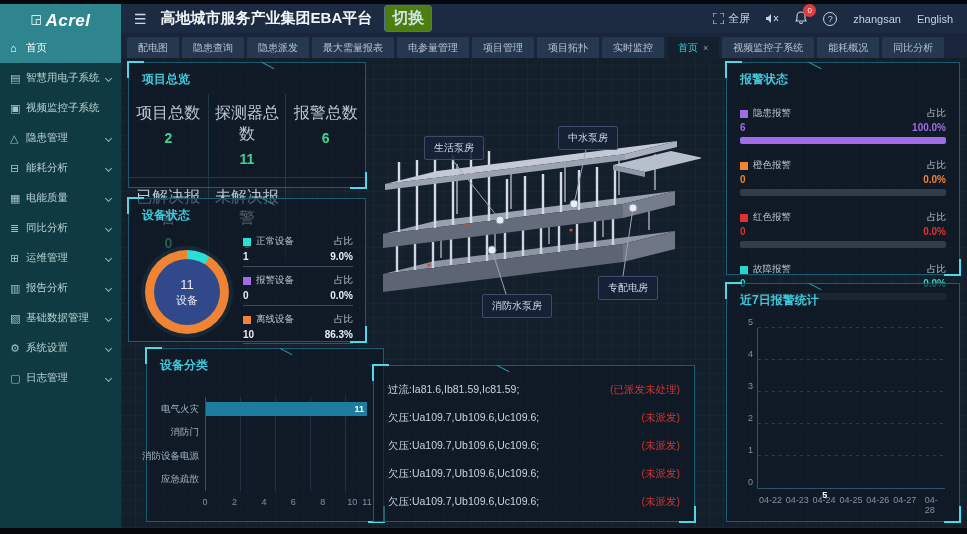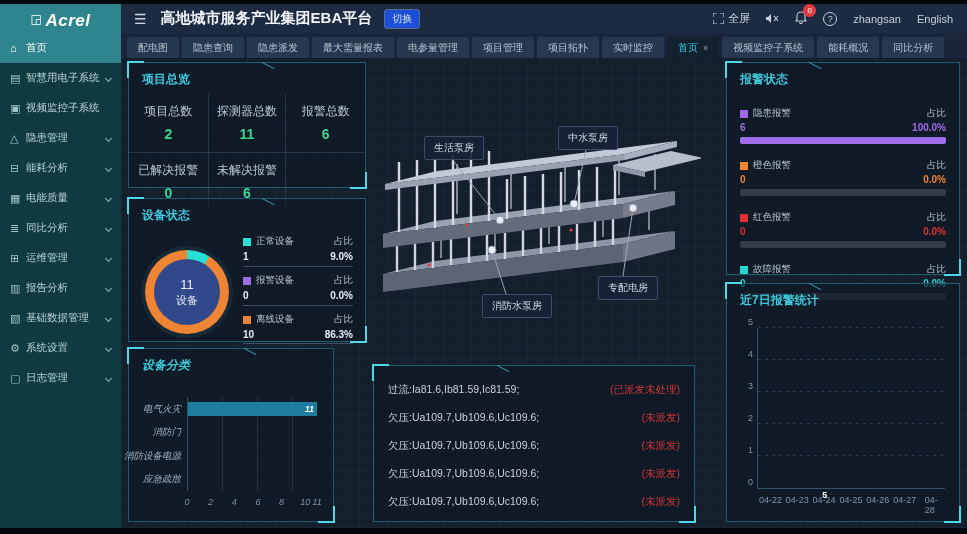--- a/index.html
+++ b/index.html
@@ -9,22 +9,22 @@
 
   
   #header { position:absolute; top:4px; left:0; right:0; height:29px; background:#1c2a42;
     display:flex; align-items:center; color:#dfe6ef; }
   #logo { position:absolute; top:0; left:0; width:121px; height:33px; background:#2e858d;
     display:flex; align-items:center; justify-content:center; color:#fff;
     font-style:italic; font-weight:bold; font-size:17px; letter-spacing:.5px; z-index:5; }
   #logo .logo-mark{ font-style:normal; font-size:12px; margin-right:3px; transform:translateY(-2px); display:inline-block;}
   .collapse-icon { margin-left:134px; color:#cdd6e2; font-size:14px; cursor:pointer; }
   #app-title { font-size:15px; font-weight:bold; margin-left:14px; color:#f2f6fa; }
-  .switch-btn { margin-left:12px; font-size:10px; color:#cfe2ea; background:#1d4ed8;
-    border:1px solid #51708c; border-radius:3px; padding:2px 7px; cursor:pointer; }
+  .switch-btn { margin-left:12px; font-size:16px; color:#cfe2ea; background:#4d7c0f;
+    border:1px solid #51708c; border-radius:3px; padding:2px 7px; cursor:pointer;font-weight:bold; }
   #header-right { margin-left:auto; display:flex; align-items:center; gap:16px; padding-right:14px; font-size:11px; color:#c7d2de; }
   .hicon { display:inline-flex; align-items:center; gap:4px; cursor:pointer; }
   .hicon svg { display:block; }
   .bell-wrap { position:relative; cursor:pointer; }
   .badge { position:absolute; top:-7px; right:-9px; background:#e23c3c; color:#fff; font-size:8px;
     border-radius:7px; min-width:13px; height:13px; line-height:13px; text-align:center; padding:0 2px; }
   .qmark { width:14px; height:14px; border:1px solid #c7d2de; border-radius:50%; font-size:9px;
     display:inline-flex; align-items:center; justify-content:center; cursor:pointer; }
 
   
@@ -57,21 +57,21 @@
   .panel::after { content:''; position:absolute; bottom:-2px; right:-2px; width:15px; height:15px;
     border-bottom:2px solid #4fd8e8; border-right:2px solid #4fd8e8; }
   .notch { position:absolute; top:2px; height:1px; width:14px; background:#2f8aa0; transform:rotate(28deg); }
   .panel-title { color:#3fc8dc; font-size:12px; font-weight:bold; padding:8px 0 0 13px; }
 
   
   #p-overview .stats { display:grid; grid-template-columns:1fr 1fr 1fr; margin-top:6px; }
   .stat { text-align:center; padding:9px 2px 10px; }
   .stat:nth-child(1),.stat:nth-child(2),.stat:nth-child(3){ border-bottom:1px solid rgba(72,112,134,.35); }
   .stat:nth-child(2),.stat:nth-child(5){ border-left:1px solid rgba(72,112,134,.35); border-right:1px solid rgba(72,112,134,.35); }
-  .stat .s-label { color:#b9c7d3; font-size:12px; }
+  .stat .s-label { color:#b9c7d3; font-size:16px; }
   .stat .s-value { color:#3ed68f; font-size:14px; font-weight:bold; margin-top:6px; }
 
   
   #p-dstatus .ds-body { display:flex; padding:8px 12px 0 10px; }
   .donut-wrap { width:96px; display:flex; align-items:center; justify-content:center; }
   .donut { width:84px; height:84px; border-radius:50%; position:relative;
     box-shadow:0 0 0 4px rgba(70,120,150,.15); }
   .donut-hole { position:absolute; inset:9px; border-radius:50%; background:#31498a;
     display:flex; flex-direction:column; align-items:center; justify-content:center; color:#e8edf5; }
   .donut-hole .dv { font-size:13px; }
@@ -350,21 +350,21 @@
               </div>
             <div class="leg-row2" style="border-bottom:1px solid rgba(110,140,160,.45);padding-bottom:3px;">
                 <span>10</span>
                 <span>86.3%</span>
               </div>
           </div>
         </div>
       </div>
     </div>
 
-    <div class="panel" id="p-category" style="left:7px;top:290px;width:206px;height:174px;font-style:italic;">
+    <div class="panel" id="p-category" style="left:25px;top:290px;width:238px;height:174px;">
       <div class="notch" style="left:56%;"></div>
       <div class="panel-title">设备分类</div>
       <div class="cat-plot">
         <div class="cat-row" style="top:0;">
           <span class="cat-label">电气火灾</span>
           <div class="cat-bar" style="width: 100%; background: rgb(30, 125, 158);">
               <span class="bar-val">11</span>
             </div>
         </div>
         <div class="cat-row" style="top:25%;">

